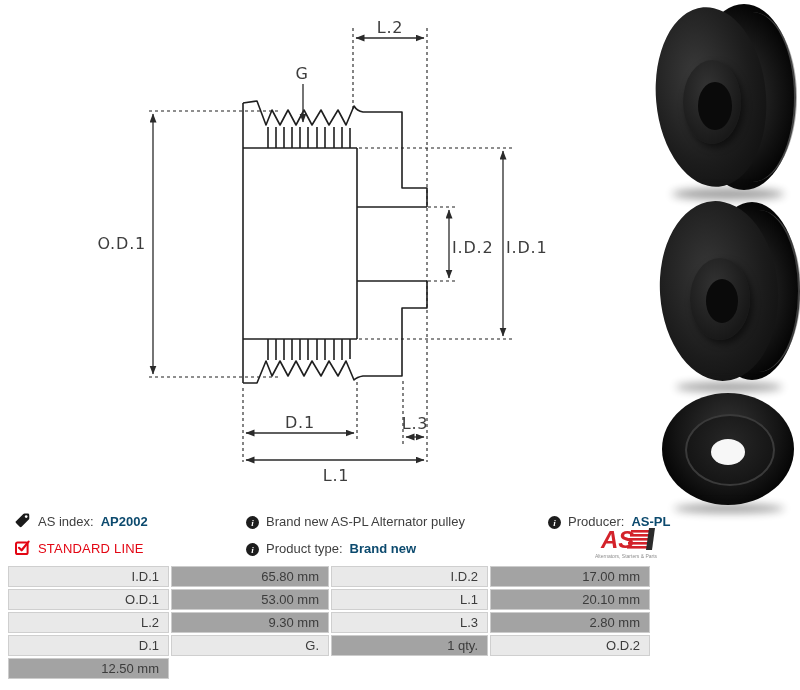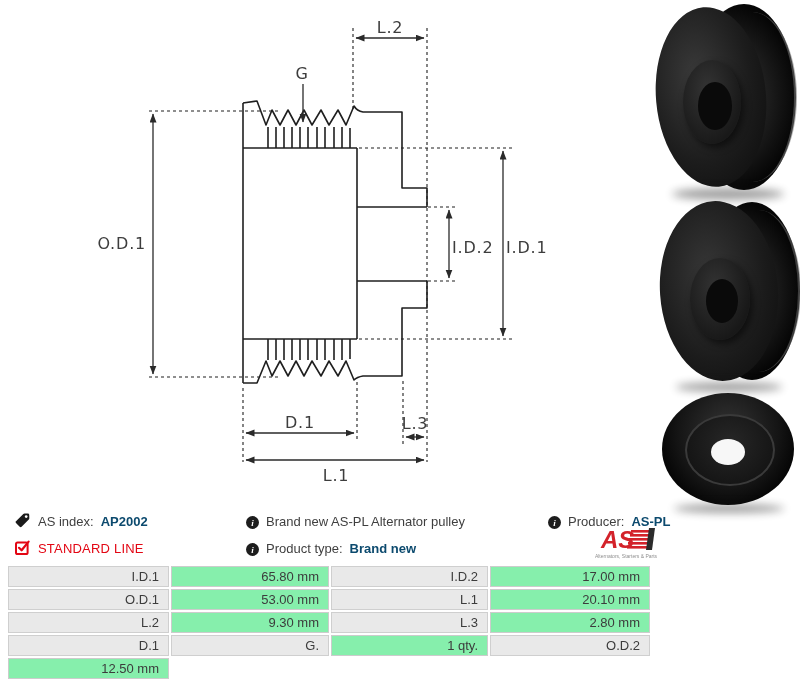--- a/index.html
+++ b/index.html
@@ -45,21 +45,21 @@
   .i-icon{width:13px;height:13px;border-radius:50%;background:#1d1d1d;color:#fff;display:flex;
           align-items:center;justify-content:center;font-size:9px;font-weight:bold;font-family:"Liberation Serif",serif;font-style:italic;flex:0 0 13px;}
   .as-logo{position:absolute;left:593px;top:527px;}
 
   
   .spec-table{position:absolute;left:8px;top:566px;display:grid;
               grid-template-columns:161px 158px 157px 160px;grid-auto-rows:21px;gap:2px;}
   .cell{box-sizing:border-box;border:1px solid #ccc;font-size:13px;line-height:19px;
         text-align:right;padding-right:9px;color:#3c3c3c;}
   .cell.lab{background:#e9e9e9;border-color:#cfcfcf;}
-  .cell.val{background:#86efac;padding-left:28px;}
+  .cell.val{background:#a3a3a3;padding-left:28px;}
 </style>
 </head>
 <body>
 
 <div class="page">
 
   <svg class="drawing" width="560" height="500" viewBox="0 0 560 500">
     <defs>
       <marker id="arr" markerUnits="userSpaceOnUse" markerWidth="10" markerHeight="8" refX="8.5" refY="3.5" orient="auto-start-reverse">
         <path d="M0,0 L9,3.5 L0,7 Z" fill="#2a2a2a"></path>

